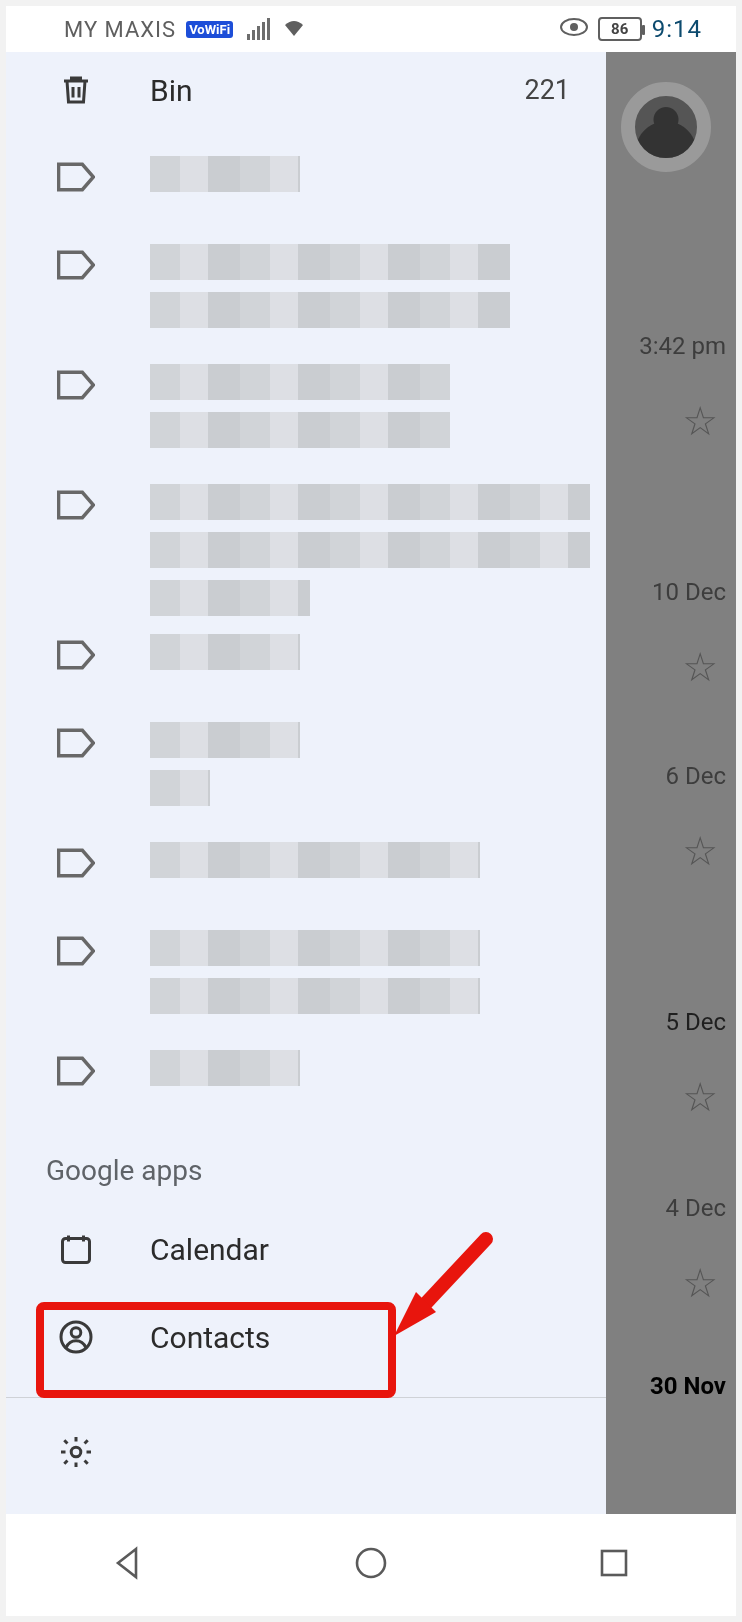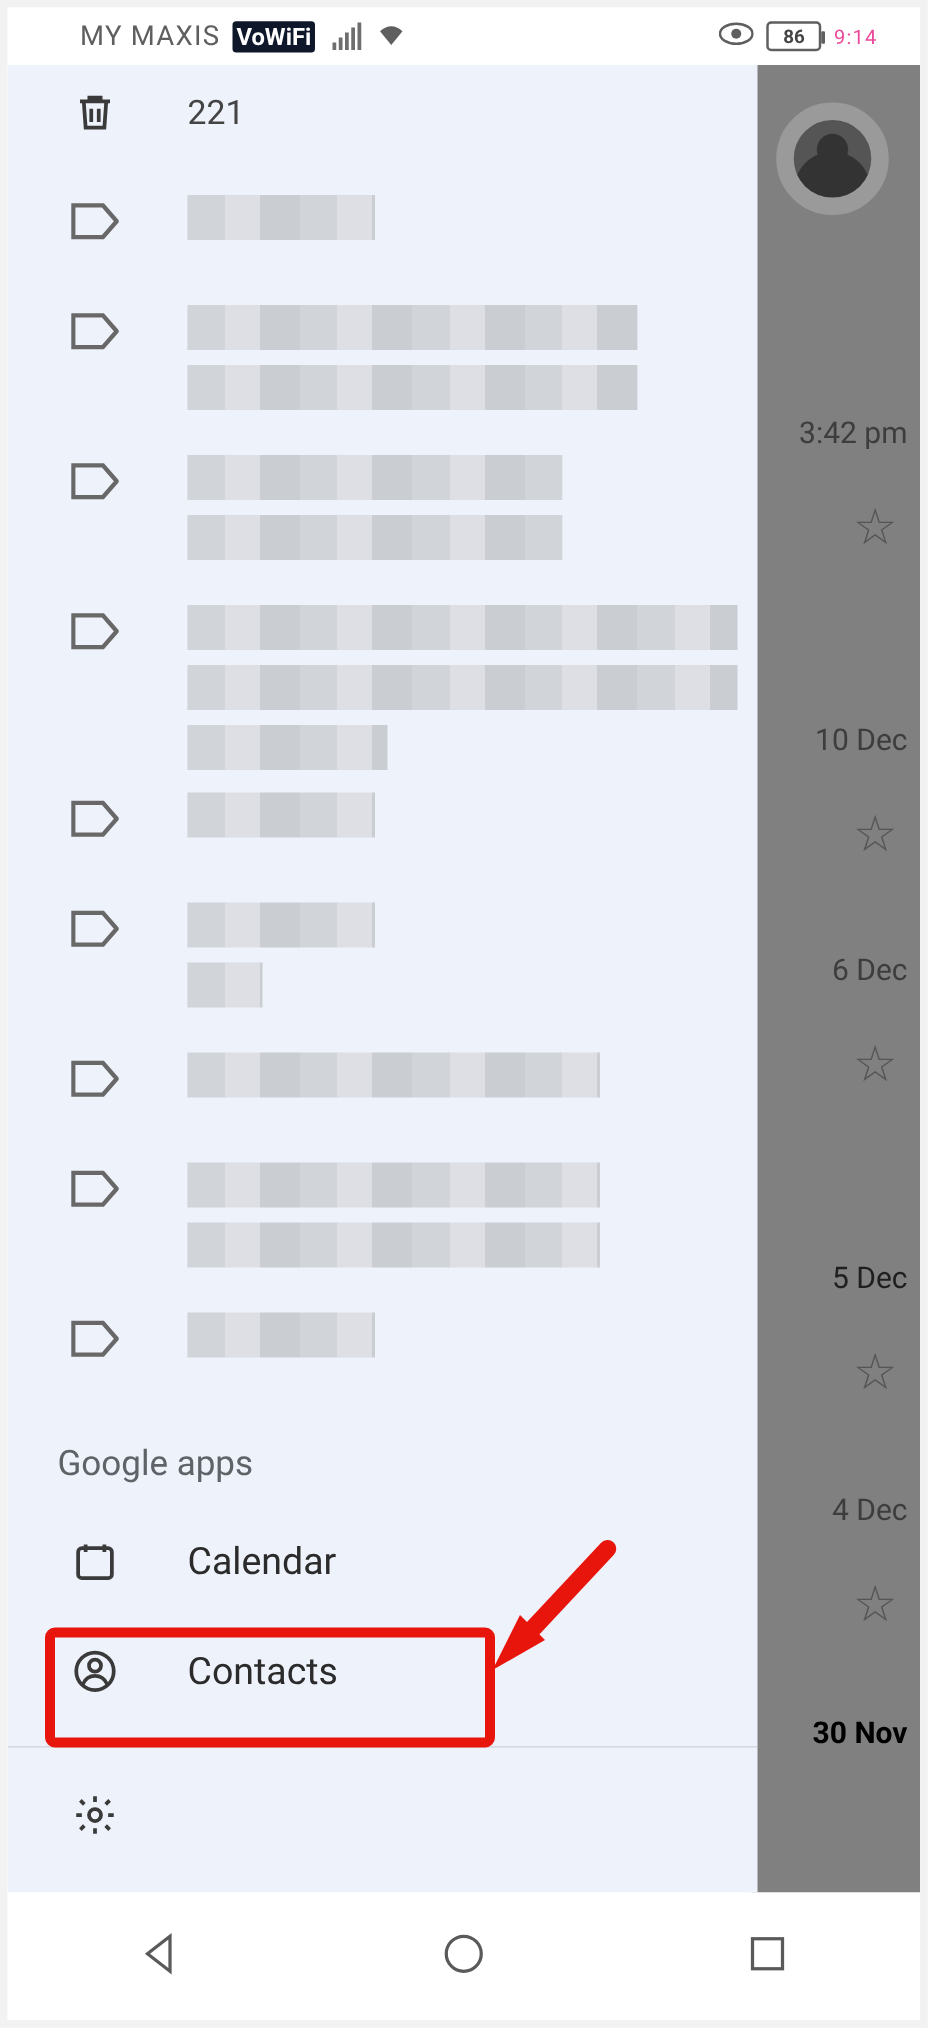--- a/index.html
+++ b/index.html
@@ -21,40 +21,40 @@
     justify-content: space-between;
     padding: 0 34px 0 58px;
     font-size: 22px;
     color: #5f5f5f;
     background: #fff;
     position: relative;
     z-index: 30;
   }
   .status-left { display: flex; align-items: center; gap: 10px; letter-spacing: 1px;}
   .vowifi-badge {
-    background:#0f172a; color:#fff; font-size:19px; font-weight:700;
+    background:#1d4ed8; color:#fff; font-size:13px; font-weight:700;
     padding:1px 3px; border-radius:3px; letter-spacing:0;
   }
   .signal-bars { display:flex; align-items:flex-end; gap:2px; margin-left:4px;}
   .signal-bars span{width:3px;background:#6d6d6d;}
   .signal-bars span:nth-child(1){height:6px}
   .signal-bars span:nth-child(2){height:10px}
   .signal-bars span:nth-child(3){height:14px}
   .signal-bars span:nth-child(4){height:18px}
   .signal-bars span:nth-child(5){height:22px}
   .wifi-icon{font-size:24px;color:#5f5f5f;margin-left:2px}
   .status-right{display:flex;align-items:center;gap:10px;font-size:24px}
   .eye-icon{font-size:24px}
   .battery-box{
     display:inline-flex;align-items:center;justify-content:center;
     border:2px solid #5f5f5f;border-radius:4px;height:24px;width:44px;
     font-size:15px;font-weight:700;position:relative;color:#444;
   }
   .battery-box::after{content:"";position:absolute;right:-5px;top:6px;width:3px;height:10px;background:#5f5f5f;border-radius:1px}
-  .clock{font-size:16px;color:#ec4899;letter-spacing:1px}
+  .clock{font-size:24px;color:#0c4a6e;letter-spacing:1px}
 
   
   .bg-panel{
     position:absolute; top:46px; right:0; bottom:102px; width:135px;
     background:#808080; z-index:5;
     color:#3b3b3b;
   }
   .bg-avatar{
     width:90px;height:90px;border-radius:50%;
     background:#555;position:absolute;top:30px;left:20px;
@@ -198,20 +198,21 @@
 
 <div class="drawer">
   <div class="drawer-inner">
 
     <div class="menu-item first">
       <span class="menu-icon">
         <svg viewBox="0 0 24 24">
             <path fill="none" stroke="#3a3a3a" stroke-width="2" d="M4 6h16M9 6V4h6v2M6 6l1 14h10l1-14M10 10v7M14 10v7"></path>
           </svg>
       </span>
+      <span class="menu-text">Bin</span>
       <span class="menu-count">221</span>
     </div>
 
     <div class="label-row">
       <span class="menu-icon label-icon">
         <svg viewBox="0 0 24 18">
             <path fill="none" stroke="#686868" stroke-width="2.2" d="M1 1h15l7 8-7 8H1z"></path>
           </svg>
       </span>
       <div class="pixel-wrap">

